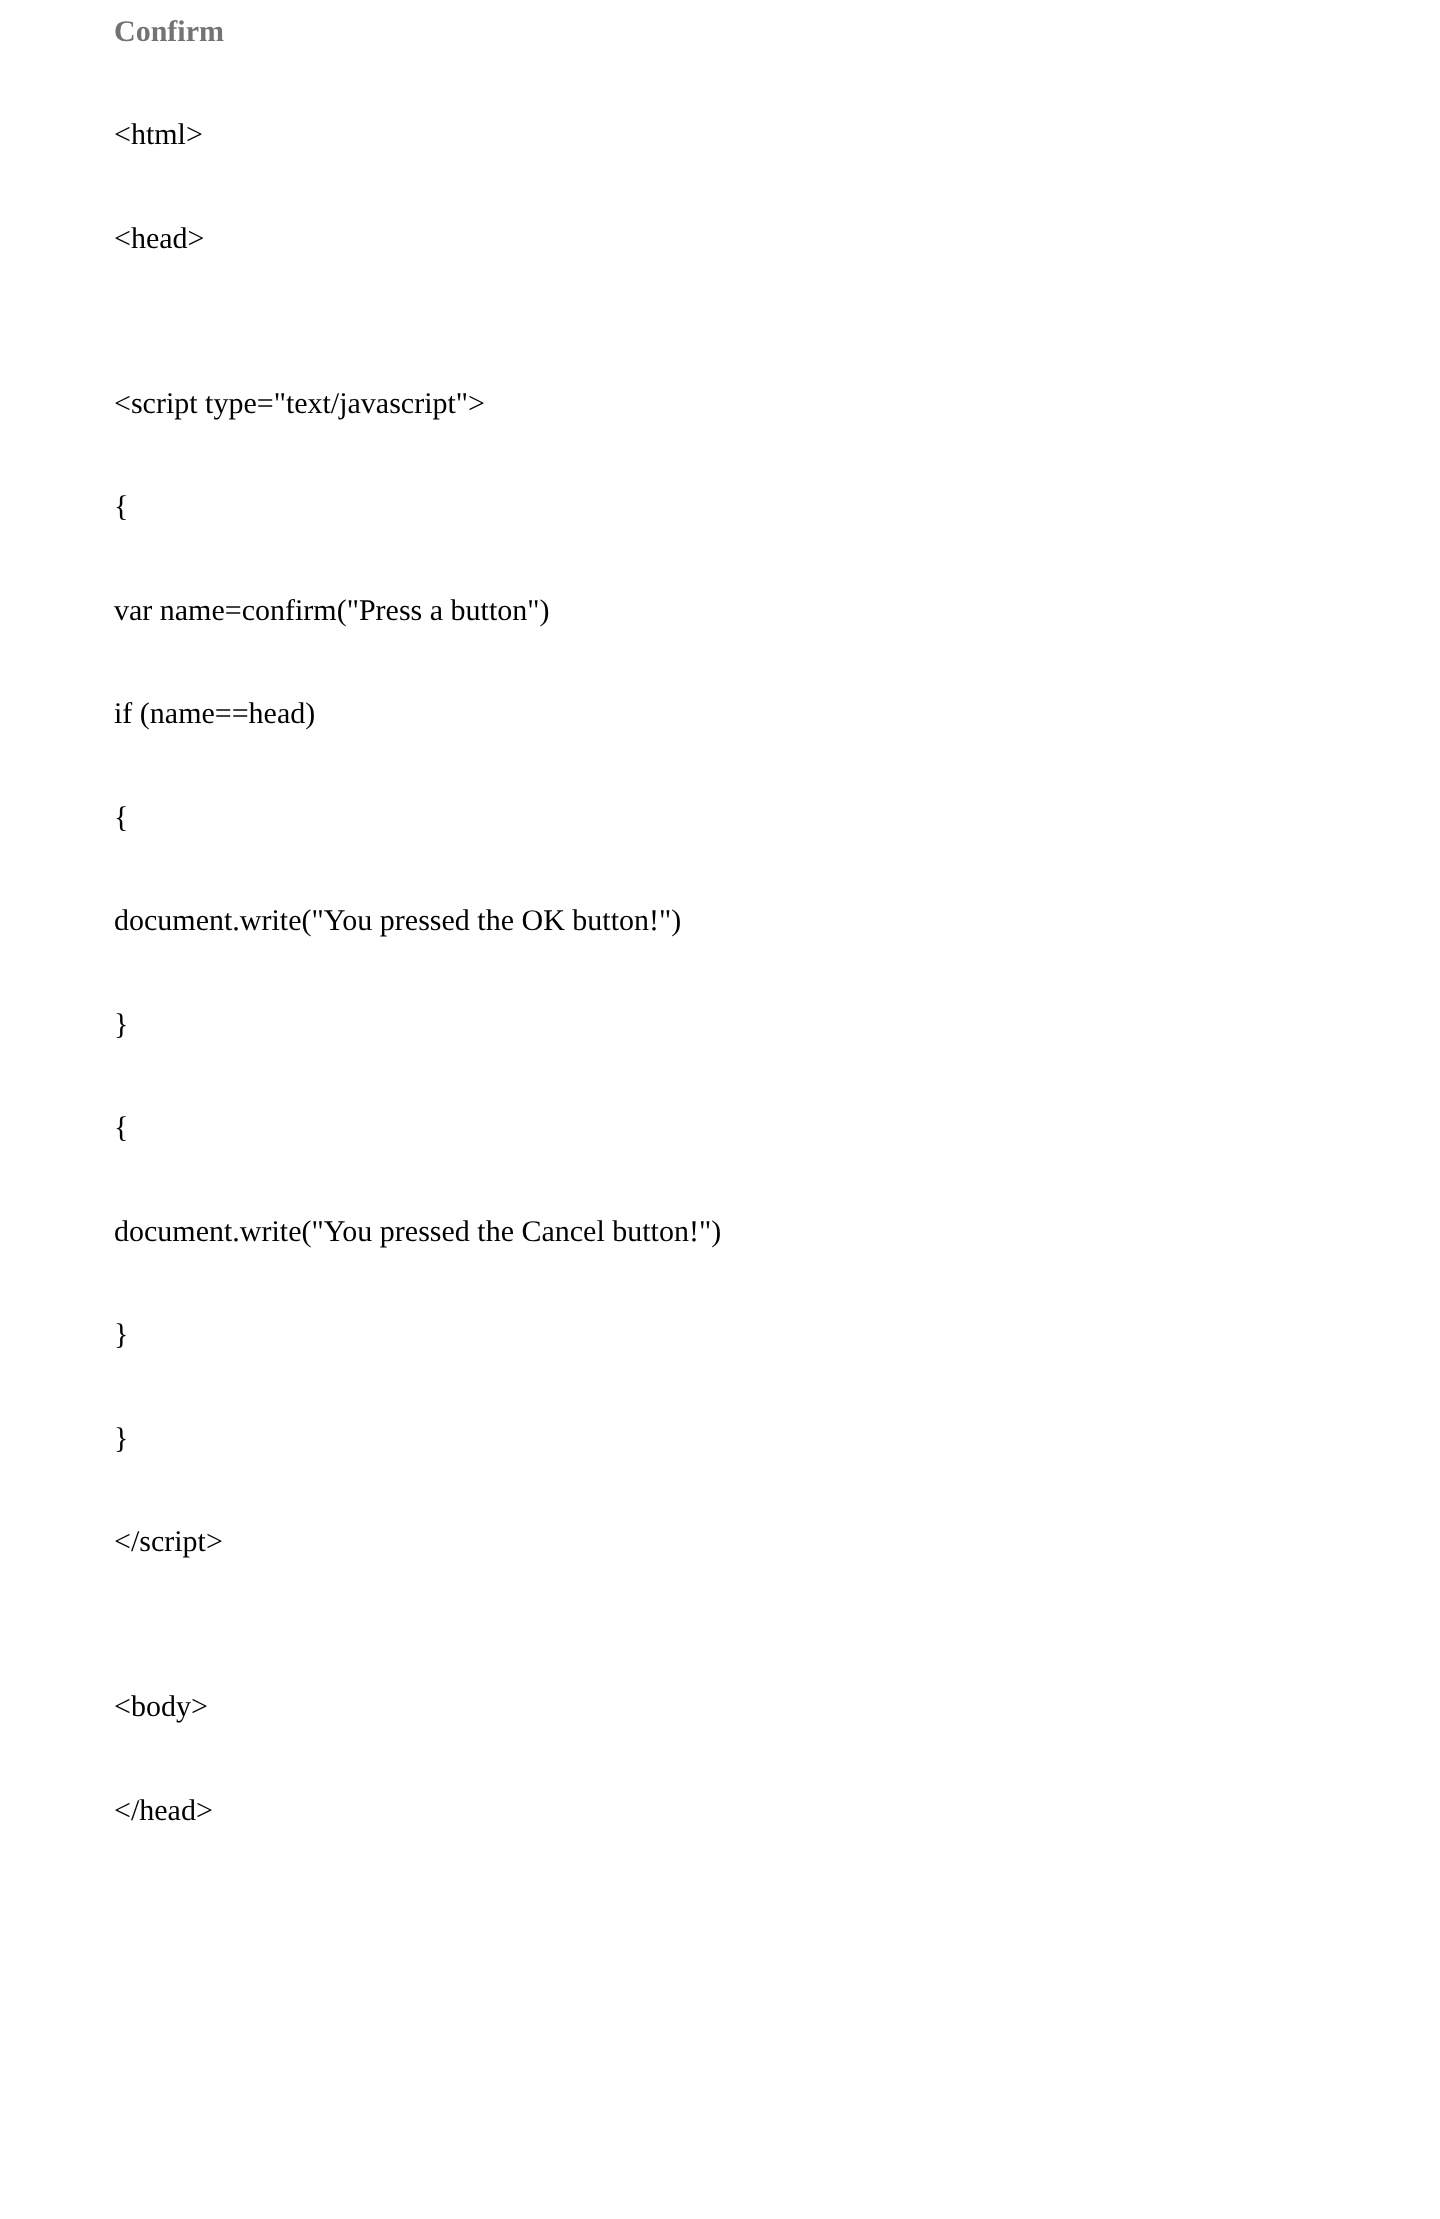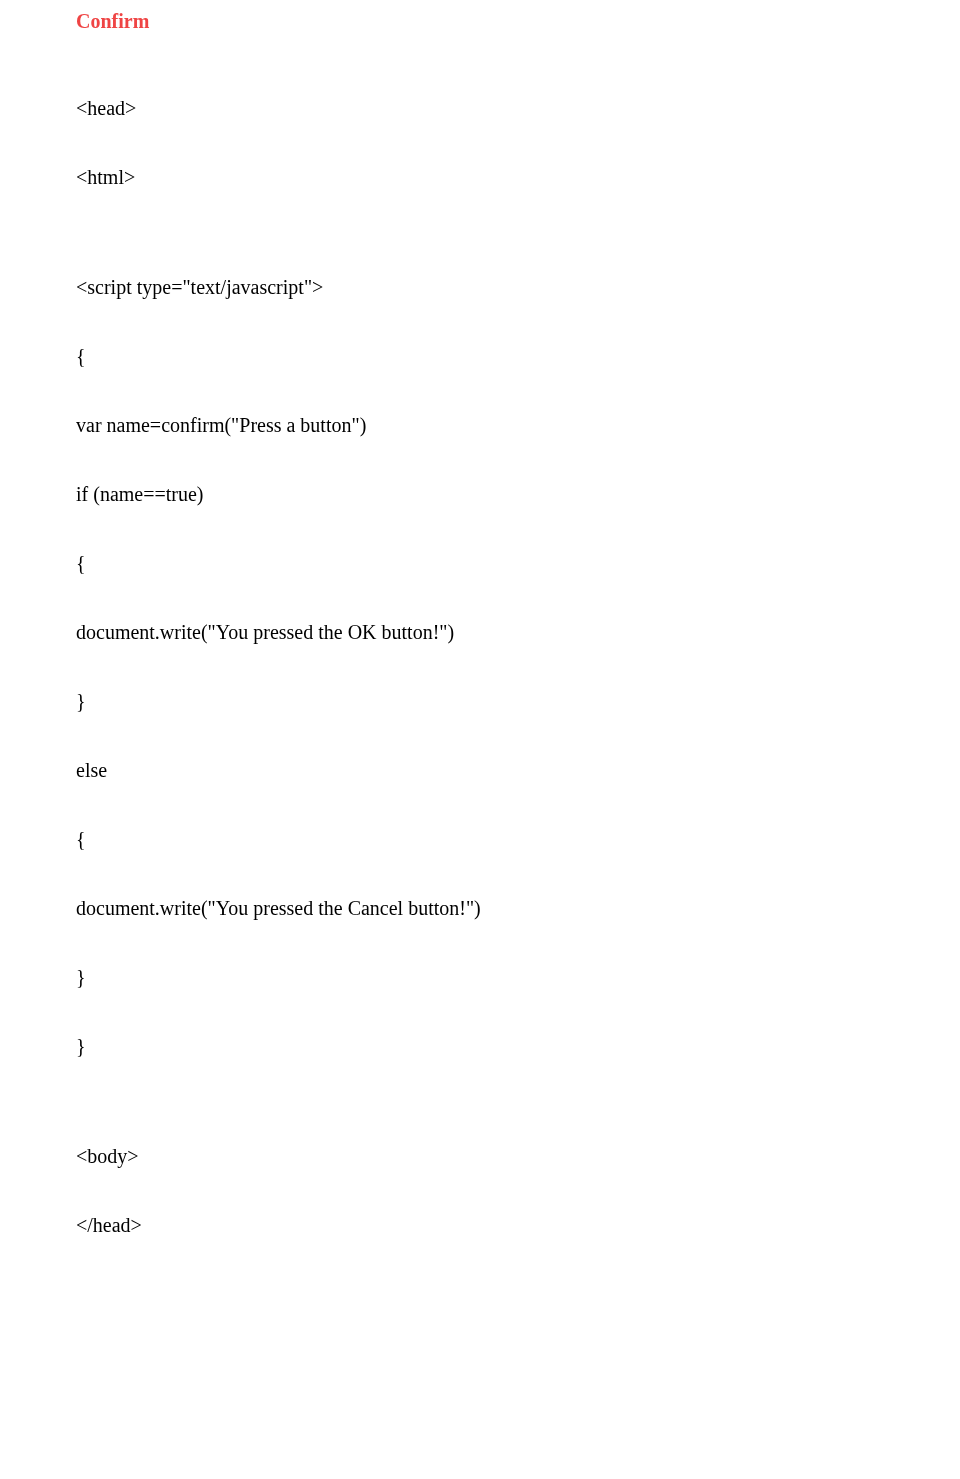--- a/index.html
+++ b/index.html
@@ -7,55 +7,54 @@
     font-size: 20px;
     color: #000;
     background: #fff;
     margin: 0;
     padding: 10px 76px 20px 76px;
     width: 960px;
     box-sizing: border-box;
     line-height: 1.15;
   }
   .heading {
-    color: #ef4444;
+    color: #737373;
     font-weight: bold;
-    margin-bottom: 18px;
   }
   .block {
     margin-bottom: 18px;
   }
   .code {
     white-space: pre-wrap;
     word-wrap: break-word;
   }
 </style>
 </head>
 <body>
 
 <div class="heading">Confirm</div>
 
 <div class="block code">
+  <div>&lt;html&gt;</div>
   <div>&lt;head&gt;</div>
-  <div>&lt;html&gt;</div>
 </div>
 
 <div class="block code">
   <div>&lt;script type="text/javascript"&gt;</div>
   <div>{</div>
   <div>var name=confirm("Press a button")</div>
-  <div>if (name==true)</div>
+  <div>if (name==head)</div>
   <div>{</div>
   <div>document.write("You pressed the OK button!")</div>
   <div>}</div>
-  <div>else</div>
   <div>{</div>
   <div>document.write("You pressed the Cancel button!")</div>
   <div>}</div>
   <div>}</div>
+  <div>&lt;/script&gt;</div>
 </div>
 
 <div class="block code">
   <div>&lt;body&gt;</div>
   <div>&lt;/head&gt;</div>
   
   
   
   
 </div>

